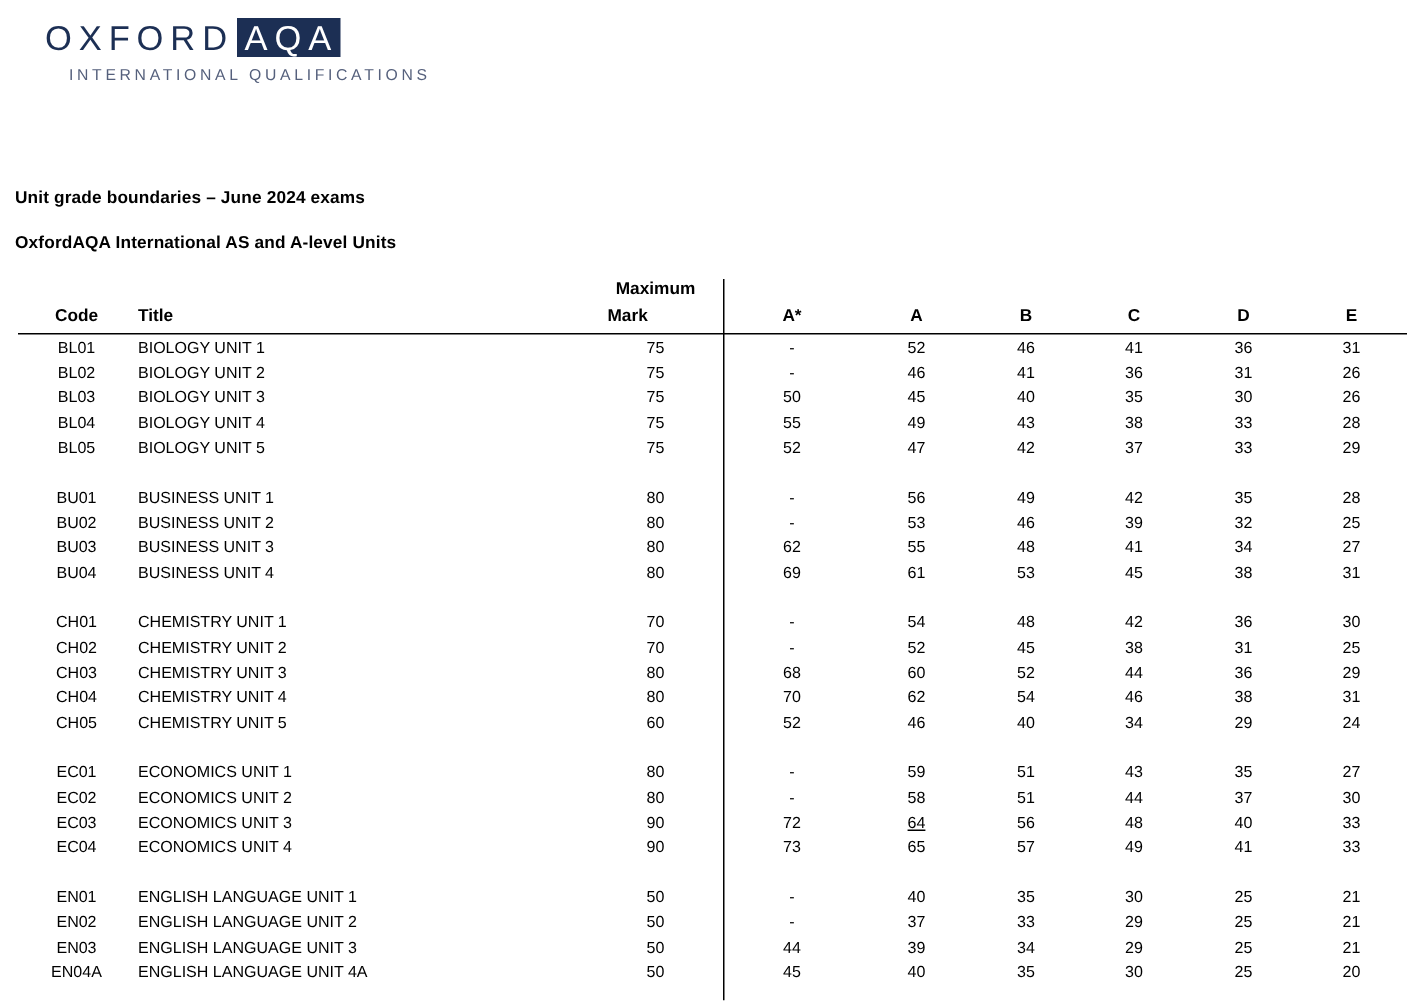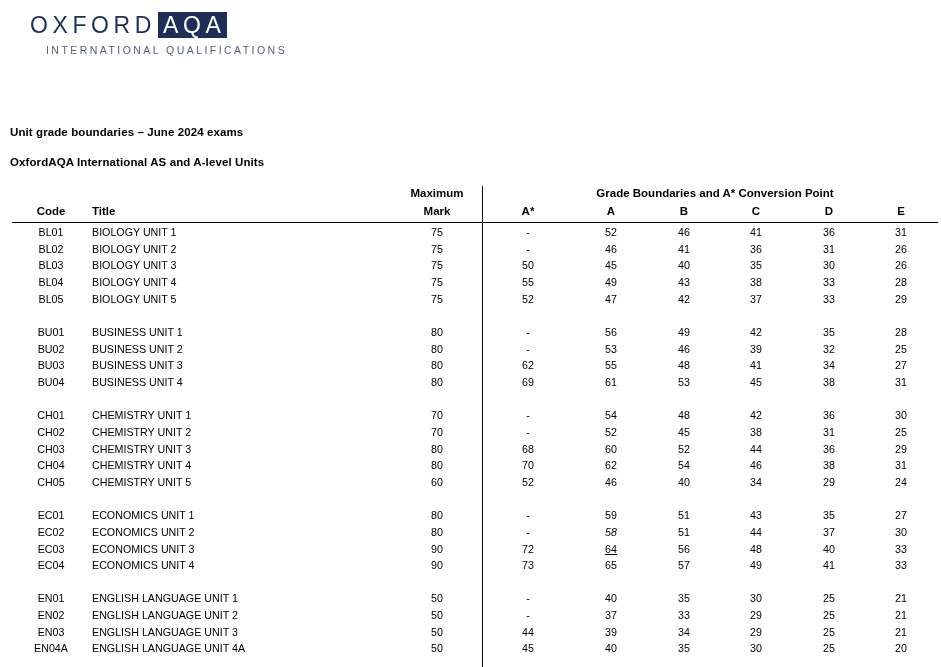--- a/index.html
+++ b/index.html
@@ -120,21 +120,21 @@
     white-space: nowrap;
   }
 
   .hdr {
     position: absolute;
     font-size: 11.5px;
     font-weight: bold;
     white-space: nowrap;
   }
   #hdr-max-1 { left: 405px; top: 1px;  width: 64px; text-align: center; }
-  #hdr-max-2 { left: 405px; top: 19px; width: 64px; text-align: center; }
+  #hdr-max-2 { left: 405px; top: 19px; width: 64px; text-align: left; }
   #hdr-code  { left: 28px;  top: 19px; width: 46px; text-align: center; }
   #hdr-title { left: 92px;  top: 19px; text-align: left; }
 
   .hdr-grade {
     position: absolute;
     top: 19px;
     font-size: 11.5px;
     font-weight: bold;
     text-align: center;
     width: 46px;
@@ -189,21 +189,20 @@
 </div>
 
 <div id="doc-title">Unit grade boundaries – June 2024 exams</div>
 <div id="doc-subtitle">OxfordAQA International AS and A-level Units</div>
 
 <div id="table-area">
 
   <div id="rule-top"></div>
   <div id="col-divider"></div>
 
-  <div id="grade-group-label">Grade Boundaries and A* Conversion Point</div>
 
   <div class="hdr" id="hdr-max-1">Maximum</div>
   <div class="hdr" id="hdr-max-2">Mark</div>
   <div class="hdr" id="hdr-code">Code</div>
   <div class="hdr" id="hdr-title">Title</div>
 
   <div id="grade-headers">
       <div class="hdr-grade" style="left: 505px;">A*</div>
       <div class="hdr-grade" style="left: 588px;">A</div>
       <div class="hdr-grade" style="left: 661px;">B</div>
@@ -378,21 +377,21 @@
         <div class="cell c-grade" style="left: 661px;">51</div>
         <div class="cell c-grade" style="left: 733px;">43</div>
         <div class="cell c-grade" style="left: 806px;">35</div>
         <div class="cell c-grade" style="left: 878px;">27</div>
       </div>
       <div class="row">
         <div class="cell c-code">EC02</div>
         <div class="cell c-title">ECONOMICS UNIT 2</div>
         <div class="cell c-max">80</div>
         <div class="cell c-grade" style="left: 505px;">-</div>
-        <div class="cell c-grade" style="left: 588px; font-style: italic;">58</div>
+        <div class="cell c-grade" style="left: 588px;">58</div>
         <div class="cell c-grade" style="left: 661px;">51</div>
         <div class="cell c-grade" style="left: 733px;">44</div>
         <div class="cell c-grade" style="left: 806px;">37</div>
         <div class="cell c-grade" style="left: 878px;">30</div>
       </div>
       <div class="row">
         <div class="cell c-code">EC03</div>
         <div class="cell c-title">ECONOMICS UNIT 3</div>
         <div class="cell c-max">90</div>
         <div class="cell c-grade" style="left: 505px;">72</div>

